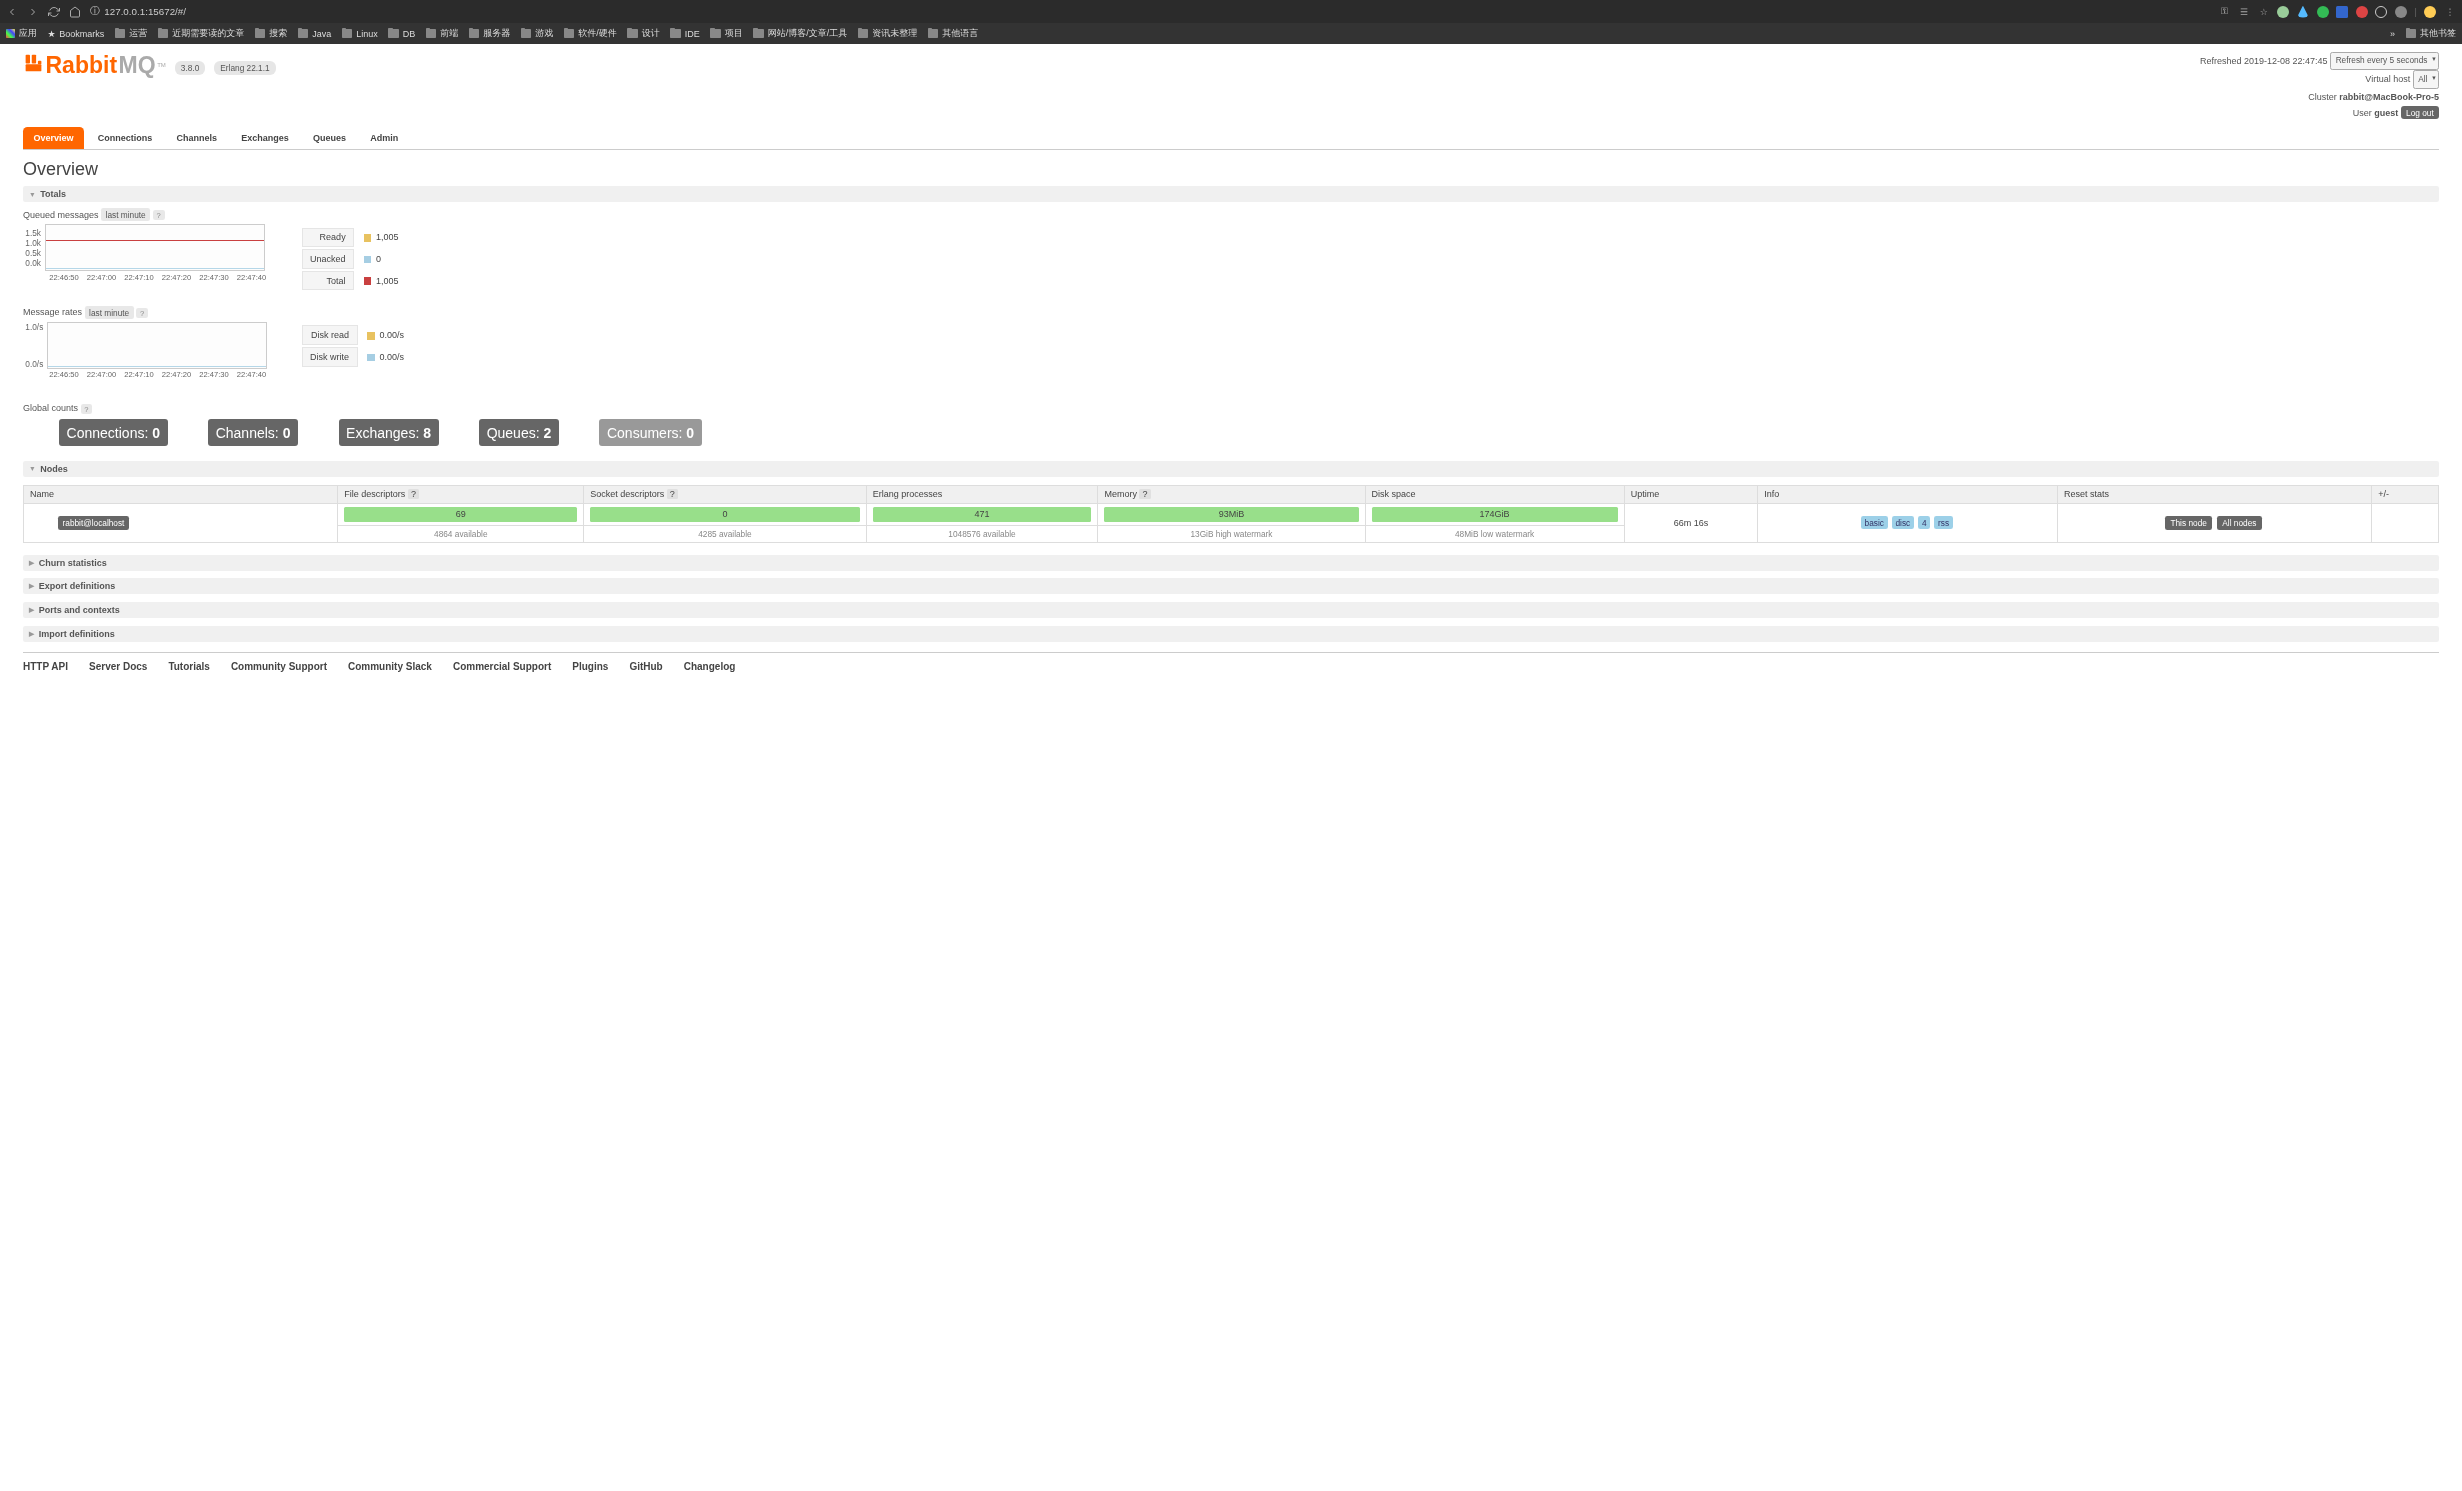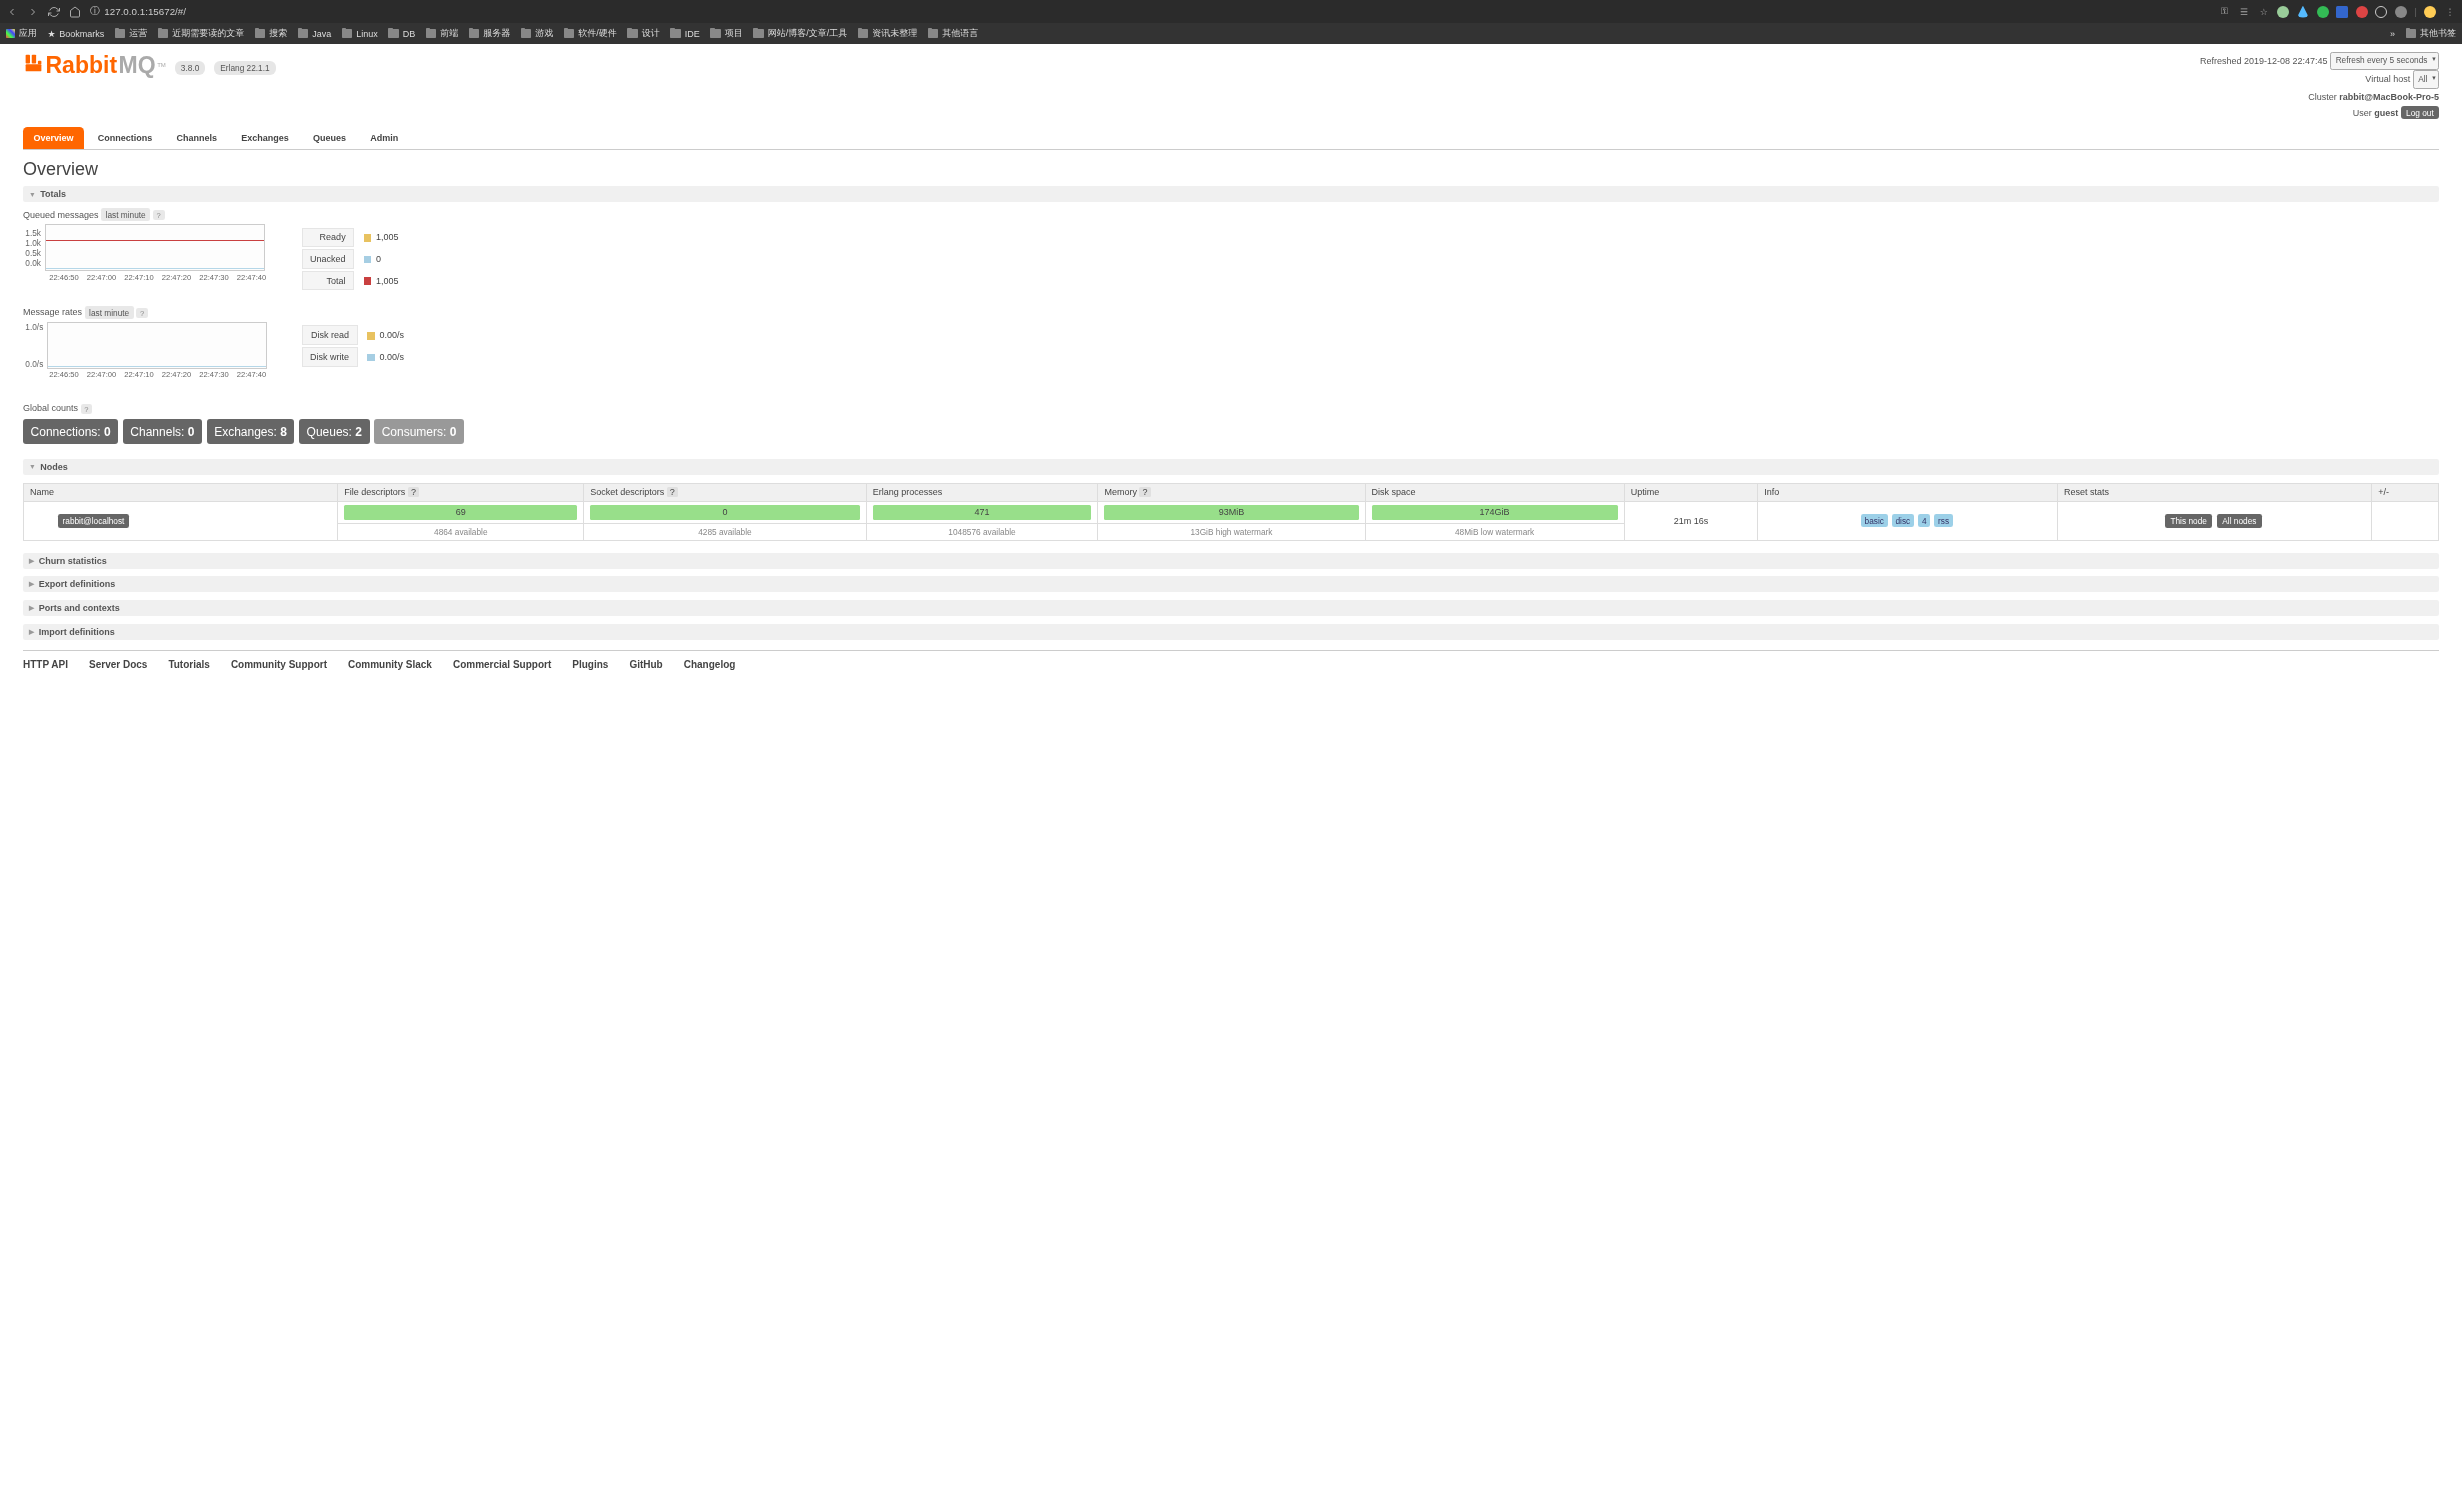--- a/index.html
+++ b/index.html
@@ -56,21 +56,21 @@
 .x-axis span { width: 36px; text-align: center; }
 
 .legend-table { font-size: 9px; margin-top: 1.5px; }
 .legend-table tr td { padding: 3.8px 7.6px; }
 .legend-table .label-cell { background: #f5f5f5; border: 0.8px solid #e5e5e5; text-align: right; padding: 3.8px 7.6px; min-width: 47px; }
 .legend-table .swatch { display: inline-block; width: 7.6px; height: 7.6px; margin-right: 4.5px; vertical-align: middle; }
 
 
 .global-counts-title { font-size: 9px; color: #555; margin: 24px 0 6px 0; }
 .count-buttons { display: flex; gap: 4.5px; margin-bottom: 15px; }
-.count-btn { background: #666; color: #fff; border-radius: 3px; padding: 5.3px 7.6px; font-size: 12px; cursor: pointer; }
+.count-btn { background: #666; color: #fff; border-radius: 3px; padding: 5.3px 7.6px; font-size: 14px; cursor: pointer; margin-left: 36px; }
 .count-btn.muted { background: #999; }
 
 
 .nodes-table { width: 100%; border-collapse: collapse; margin-bottom: 12px; font-size: 9px; }
 .nodes-table th { background: #f0f0f0; border: 0.8px solid #ddd; text-align: left; padding: 3.8px 6px; font-weight: normal; color: #444; }
 .nodes-table td { border: 0.8px solid #ddd; padding: 3px 6px; text-align: center; }
 .nodes-table .name-cell { text-align: left; }
 .node-badge { background: #666; color: #fff; border-radius: 2.3px; padding: 2.3px 4.5px; font-size: 8.3px; margin-left: 28px; }
 .green-bar { background: #98df8a; padding: 2.3px 0; border-radius: 1.5px; }
 .sub-text { color: #888; font-size: 8.3px; }
@@ -391,21 +391,21 @@
           </td>
       <td>
             <div class="green-bar">471</div>
           </td>
       <td>
             <div class="green-bar">93MiB</div>
           </td>
       <td>
             <div class="green-bar">174GiB</div>
           </td>
-      <td rowspan="2">21m 16s</td>
+      <td rowspan="2">66m 16s</td>
       <td rowspan="2">
         <span class="info-tag">basic</span>
         <span class="info-tag">disc</span>
         <span class="info-tag">4</span>
         <span class="info-tag">rss</span>
       </td>
       <td rowspan="2">
         <span class="stat-btn">This node</span>
         <span class="stat-btn">All nodes</span>
       </td>

